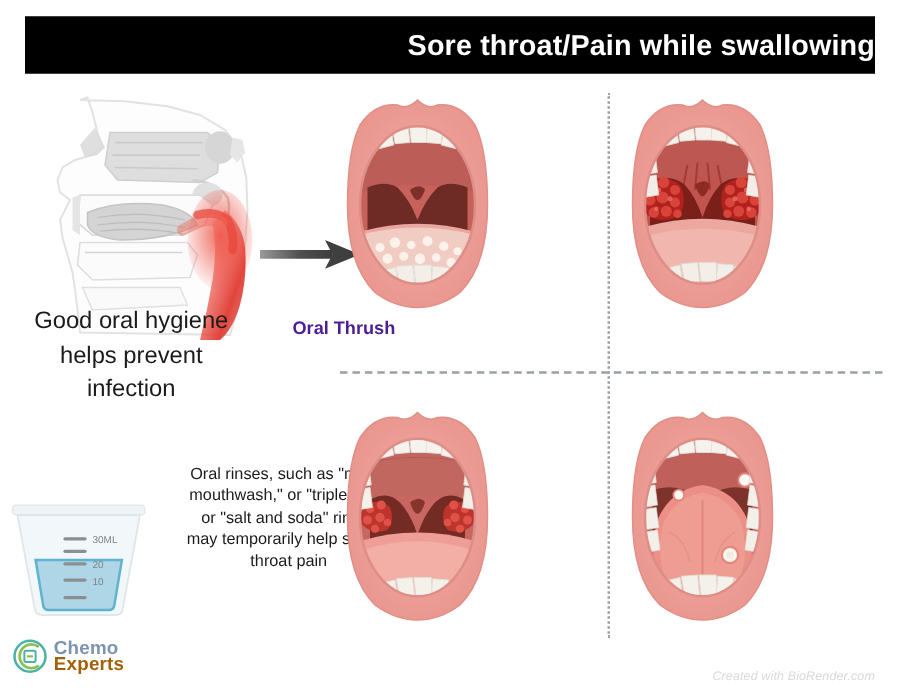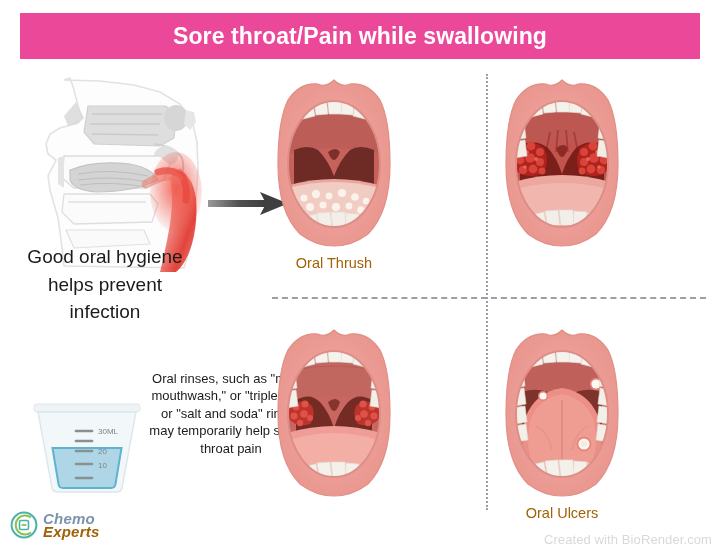--- a/index.html
+++ b/index.html
@@ -16,24 +16,24 @@
     color: #231f20;
   }
 
   
   #header-bar {
     position: absolute;
     left: 20px;
     top: 13px;
     width: 680px;
     height: 46px;
-    background: #ec4899;
+    background: #000000;
     display: flex;
     align-items: center;
-    justify-content: center;
+    justify-content: flex-end;
     box-sizing: border-box;
   }
   #header-title {
     color: #ffffff;
     font-size: 23px;
     font-weight: bold;
     letter-spacing: 0.1px;
     text-align: center;
     line-height: 1;
   }
@@ -92,84 +92,85 @@
     width: 168px;
     text-align: center;
     font-size: 13px;
     line-height: 1.34;
     color: #1c1b1b;
   }
 
   
   #measuring-cup {
     position: absolute;
-    left: 28px;
+    left: 4px;
     top: 396px;
     width: 118px;
     height: 100px;
   }
 
   
   .mouth-card {
     position: absolute;
     width: 200px;
   }
   .mouth-card .mouth-art {
     width: 124px;
     height: 172px;
     margin: 0 auto;
     display: block;
   }
   .mouth-label {
-    text-align: center;
     font-size: 14.5px;
     line-height: 1.3;
-    color: #a16207;
+    color: #4c1d95;
     margin-top: 6px;
+    font-weight: bold;
   }
   #card-oral-thrush { left: 234px; top: 76px; }
   #card-bacterial-pharyngitis { left: 462px; top: 76px; }
   #card-tonsillitis { left: 234px; top: 326px; }
   #card-oral-ulcers { left: 462px; top: 326px; }
 
   
   #brand-logo {
     position: absolute;
     left: 10px;
     top: 511px;
     display: flex;
     align-items: center;
     gap: 5px;
   }
   #brand-logo-mark { width: 28px; height: 28px; display: block; }
-  #brand-wordmark { line-height: 1.0; font-style: italic; }
+  #brand-wordmark { line-height: 1.0; }
   #brand-name-1 {
     display: block;
     font-size: 15px;
     font-weight: bold;
     color: #7c93ad;
     letter-spacing: 0.2px;
   }
   #brand-name-2 {
     display: block;
     font-size: 15px;
     font-weight: bold;
     color: #a16207;
     letter-spacing: 0.2px;
     margin-top: -2px;
   }
 
   
   #attribution {
     position: absolute;
-    right: 8px;
+    right: 20px;
     bottom: 3px;
-    font-size: 13px;
+    font-size: 10px;
     color: #d9d9d9;
     letter-spacing: 0.1px;
+    font-style: italic;
   }
 </style>
 </head>
 <body>
 
 <div id="header-bar">
   <div id="header-title">Sore throat/Pain while swallowing</div>
 </div>
 
 <div class="divider-v"></div>
@@ -589,21 +590,20 @@
         <path d="M45 135 L58 134 L60 152 L48 153 Z"></path>
         <path d="M59 134 L73 134 L74 152 L61 152 Z"></path>
         <path d="M74 135 L87 136 L85 154 L73 153 Z"></path>
         <path d="M88 137 L100 141 L96 158 L84 155 Z"></path>
       </g>
       <path d="M14 18 Q62 8 110 18 L110 26 Q62 16 14 26 Z" fill="#efa69e" opacity="0.85"></path>
       <path d="M16 155 Q62 145 108 155 L108 166 Q62 156 16 166 Z" fill="#eda49c" opacity="0.8"></path>
     </g>
     <ellipse cx="62" cy="88" rx="46" ry="63" fill="none" stroke="#dd8f87" stroke-width="2"></ellipse>
   </svg>
-  <div class="mouth-label">Oral Ulcers</div>
 </div>
 
 <div id="brand-logo">
   <svg id="brand-logo-mark" viewBox="0 0 28 28">
     <circle cx="14" cy="14" r="12.4" fill="none" stroke="#4ab3a8" stroke-width="2"></circle>
     <path d="M21 6.5 A9.5 9.5 0 1 0 21 21.5" fill="none" stroke="#8cc152" stroke-width="2.1"></path>
     <rect x="9.5" y="9.5" width="9" height="9" rx="1.4" fill="none" stroke="#4ab3a8" stroke-width="1.6"></rect>
     <line x1="11.6" y1="14" x2="16.4" y2="14" stroke="#8cc152" stroke-width="1.8"></line>
   </svg>
   <div id="brand-wordmark">

